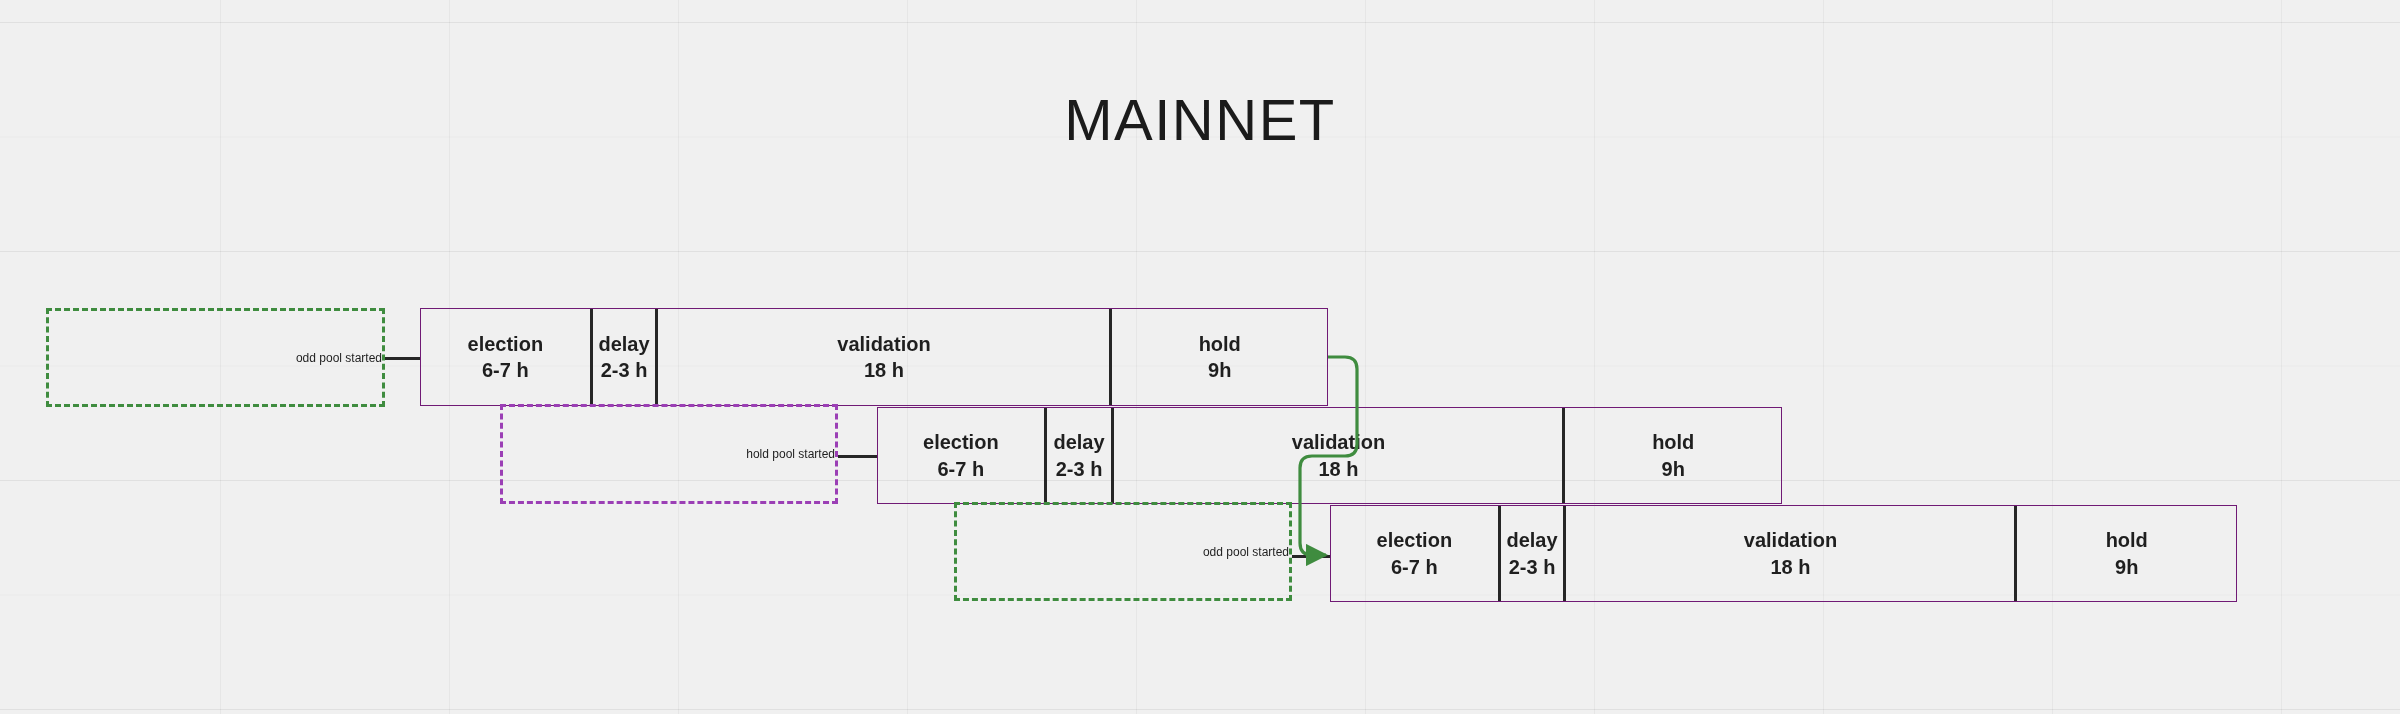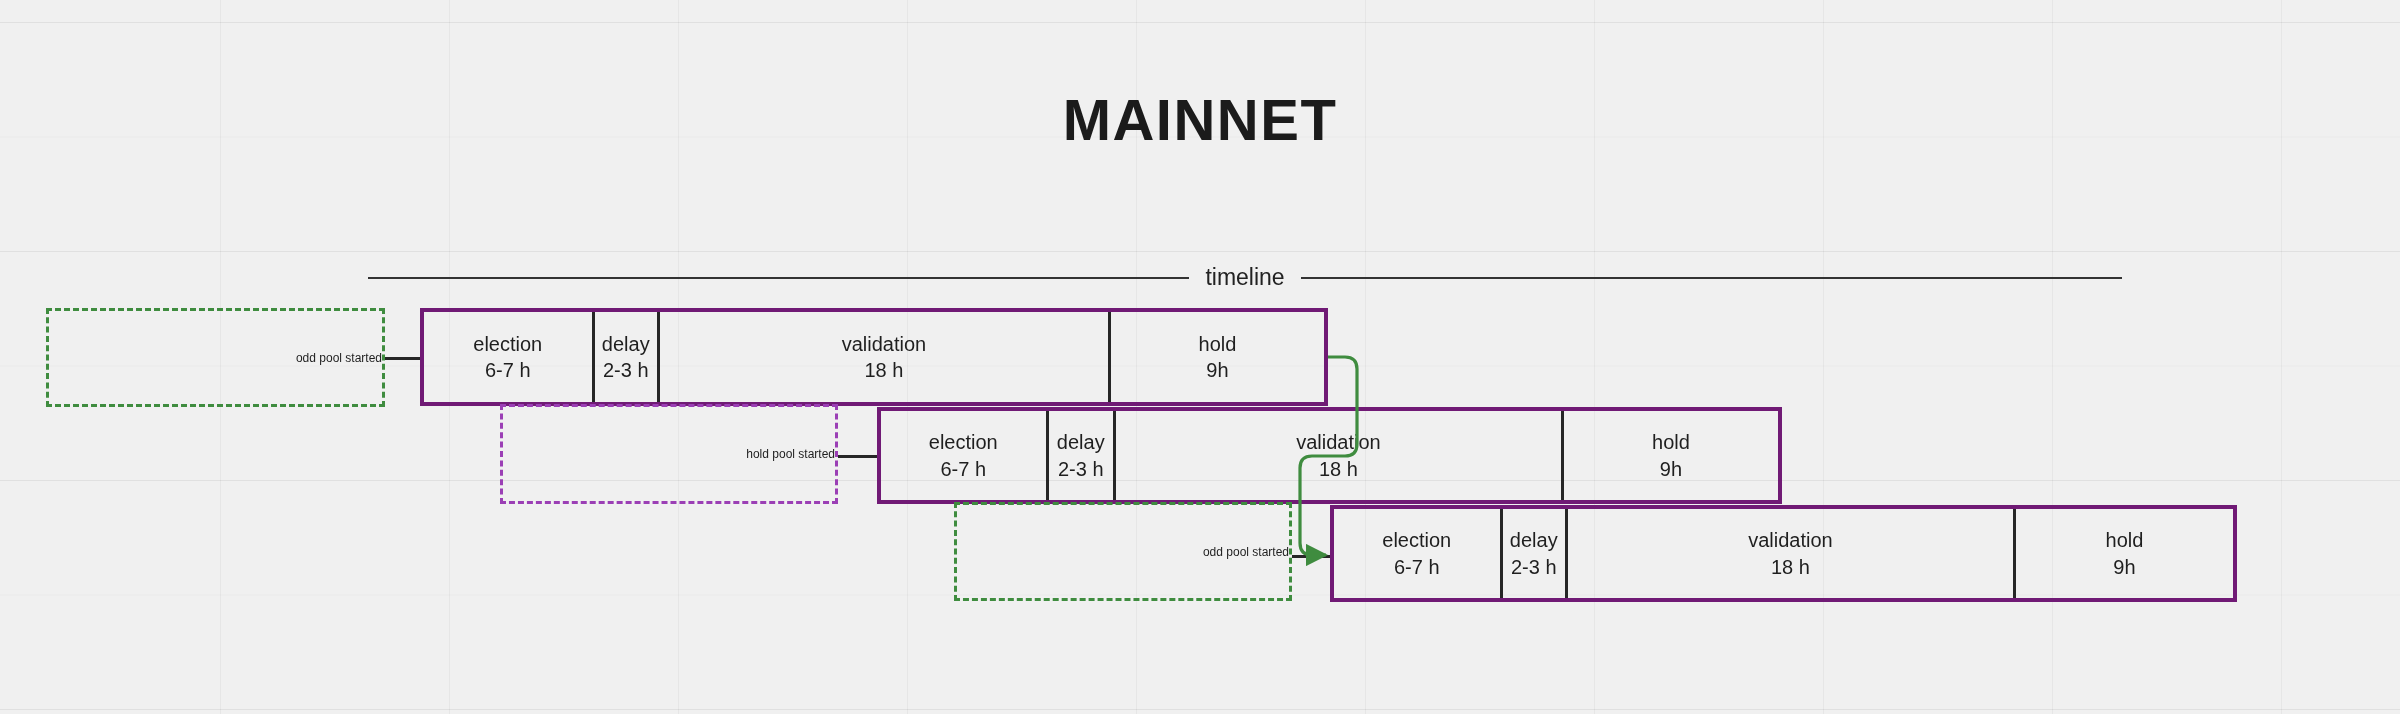--- a/index.html
+++ b/index.html
@@ -40,21 +40,21 @@
     pointer-events: none;
   }
 
   #title {
     position: absolute;
     left: 0;
     right: 0;
     top: 86px;
     text-align: center;
     font-size: 58px;
-    font-weight: bold;
+    font-weight: normal;
     letter-spacing: 1.5px;
     color: #1b1b1b;
   }
 
   
   #timeline-axis {
     position: absolute;
     left: 368px;
     top: 262px;
     width: 1754px;
@@ -74,22 +74,23 @@
     color: #222222;
     line-height: 1;
     transform: translateY(-1px);
   }
 
   
   .row {
     position: absolute;
     display: flex;
     box-sizing: border-box;
-    border: 4px solid #701a75;
+    border: 1px solid #701a75;
     background: transparent;
+    font-weight: bold;
   }
   .seg {
     position: relative;
     box-sizing: border-box;
     display: flex;
     flex-direction: column;
     align-items: center;
     justify-content: center;
     font-size: 20px;
     color: #1f1f1f;
@@ -133,25 +134,20 @@
 </head>
 <body>
 
 <div id="canvas">
 
   <div id="grid"></div>
   <div id="grid2"></div>
 
   <div id="title">MAINNET</div>
 
-  <div id="timeline-axis">
-    <div class="axis-line"></div>
-    <div class="axis-label">timeline</div>
-    <div class="axis-line"></div>
-  </div>
 
   <div class="row" id="row-1" style="left:420px; top:308px; width:908px; height:98px;">
     <div class="seg" style="width:172px;">
       <span>election</span>
       <span class="sub">6-7 h</span>
     </div>
     <div class="seg" style="width:66px;">
       <span>delay</span>
       <span class="sub">2-3 h</span>
     </div>

